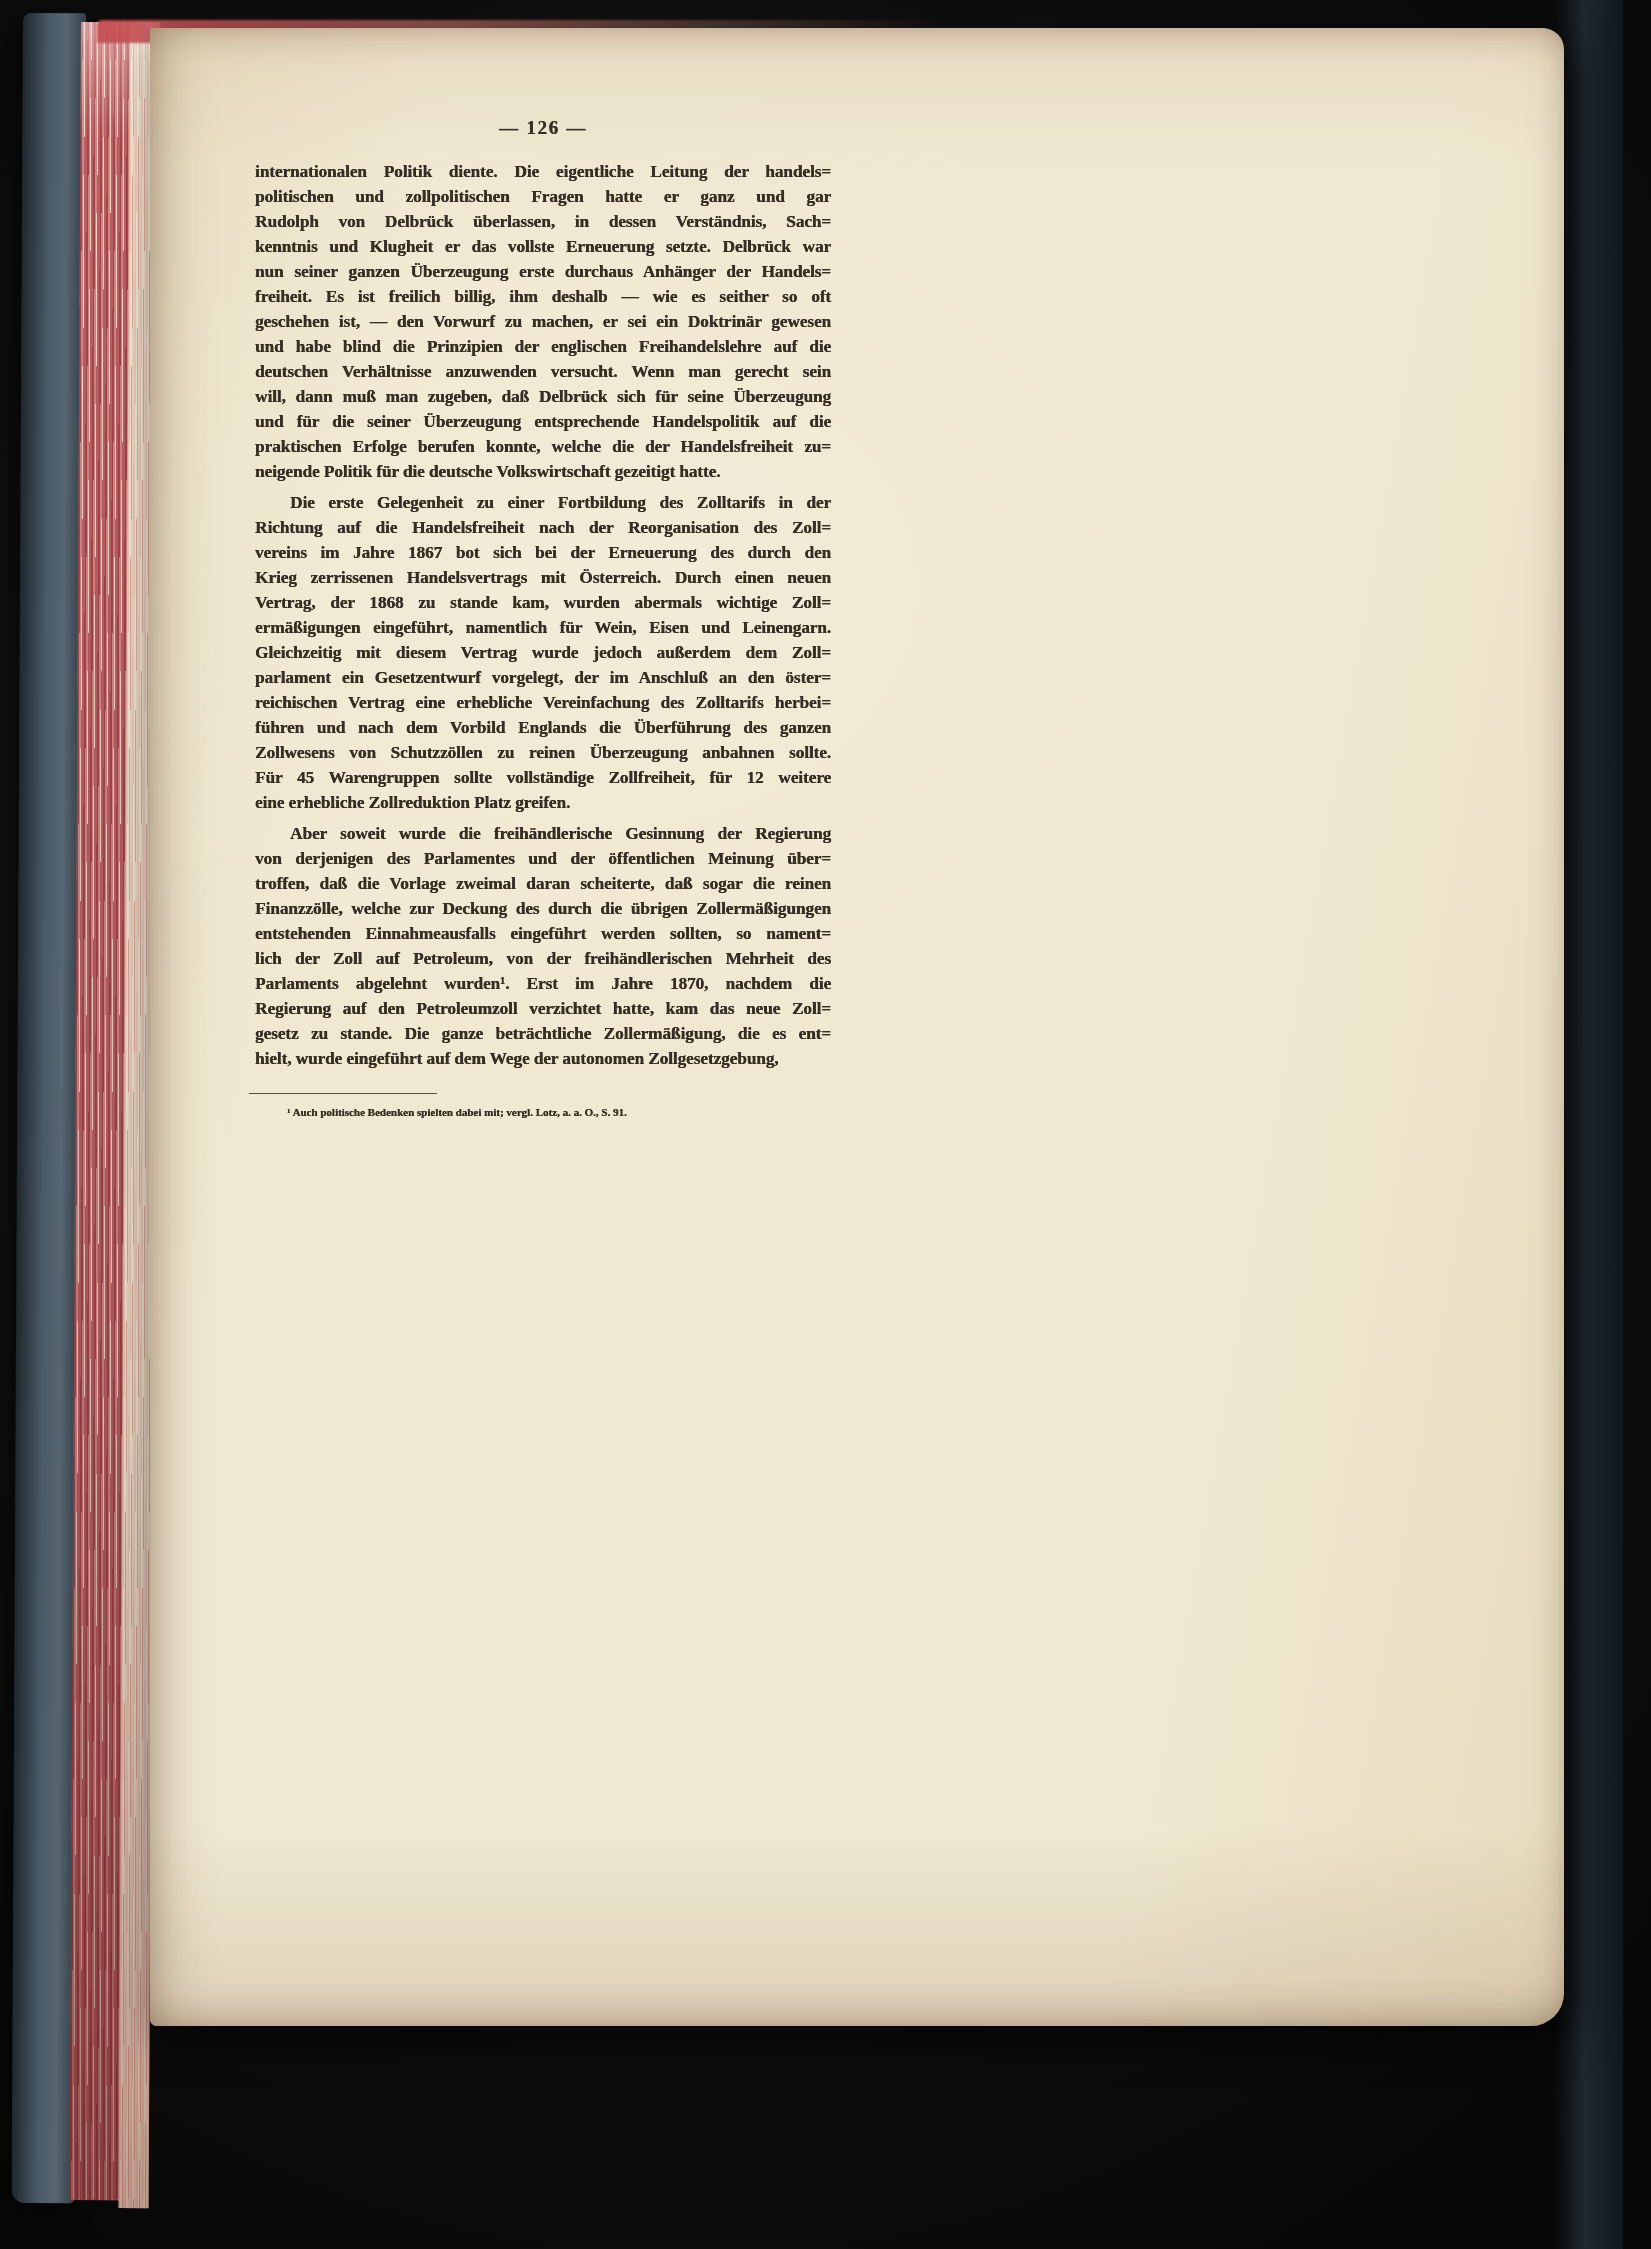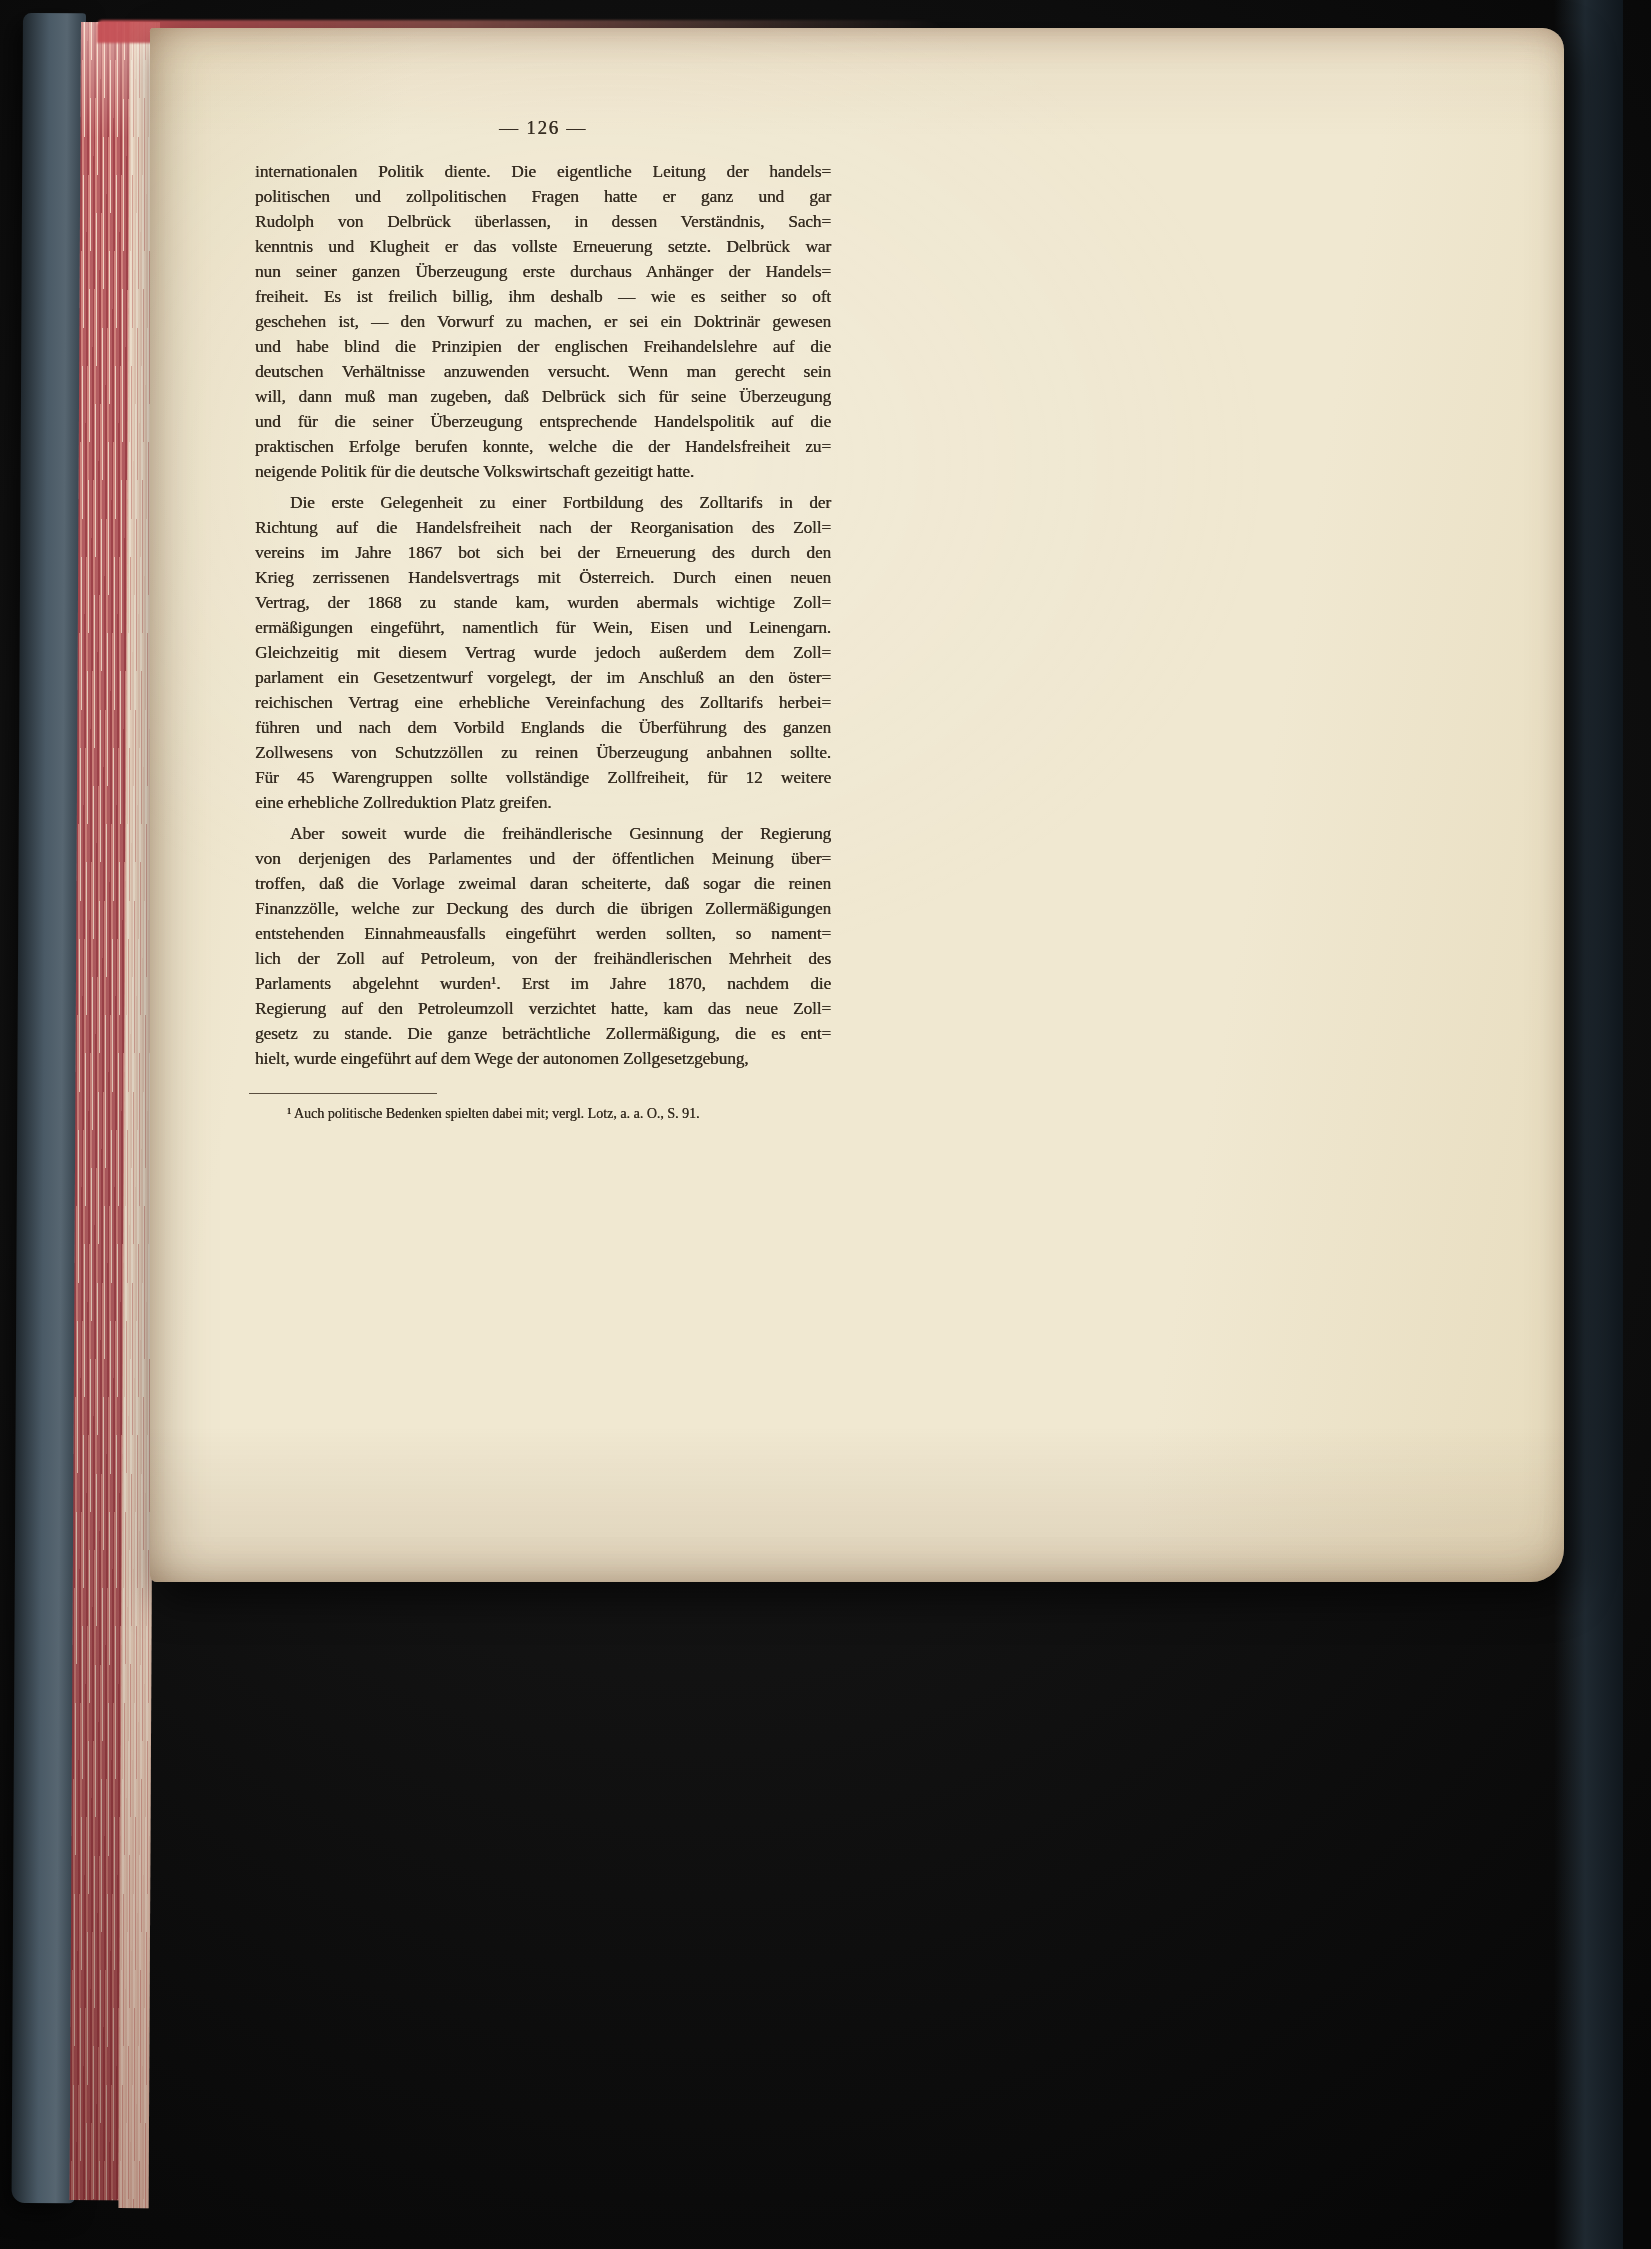--- a/index.html
+++ b/index.html
@@ -90,32 +90,33 @@
     background: linear-gradient(90deg,
       rgba(20,28,34,0) 0%,
       var(--back-cover, #1f2931) 45%,
       #10171d 100%);
   }
 
   
   .book-page {
     position: absolute;
     left: 150px; top: 28px;
-    width: 1414px; height: 1554px;
+    width: 1414px; height: 1998px;
     background: linear-gradient(100deg,
       #e8dec2 0%,
       var(--paper, #f0e8d1) 16%,
       var(--paper, #f0e8d1) 74%,
       #e7dcbe 100%);
     border-radius: 3.3px 21.5px 33px 6.6px;
     box-shadow:
       inset 25px 0 58px -25px rgba(96,64,38,0.55),
       inset -13.2px -18px 50px -28px rgba(96,64,38,0.45),
       inset 0 20px 41px -25px rgba(120,70,50,0.35),
       10px 16.5px 38px rgba(0,0,0,0.6);
+    font-weight: bold;
   }
   .book-page::before {
     content: "";
     position: absolute; inset: 0;
     border-radius: inherit;
     pointer-events: none;
     background:
       radial-gradient(ellipse 1073px 826px at 32% 28%, rgba(255,255,255,0.16), rgba(255,255,255,0) 62%),
       linear-gradient(180deg, rgba(150,95,55,0.08) 0%, rgba(0,0,0,0) 7%, rgba(0,0,0,0) 90%, rgba(110,70,40,0.14) 100%);
   }
@@ -150,21 +151,21 @@
   .para.indented .line:first-child { text-indent: 35px; }
 
   .footnote-block { margin-top: 21.5px; }
   .footnote-rule {
     width: 188px;
     border-top: 1.7px solid rgba(62,50,38,0.85);
   }
   .footnote-text {
     margin-top: 12.4px;
     padding-left: 38px;
-    font-size: 14px;
+    font-size: 11px;
     white-space: nowrap;
     text-shadow: 0.2px 0 0 currentColor;
   }
 </style>
 </head>
 <body>
 
 <div id="screen">
   <div class="book-spine-cover"></div>
   <div class="page-edge-stack"></div>

